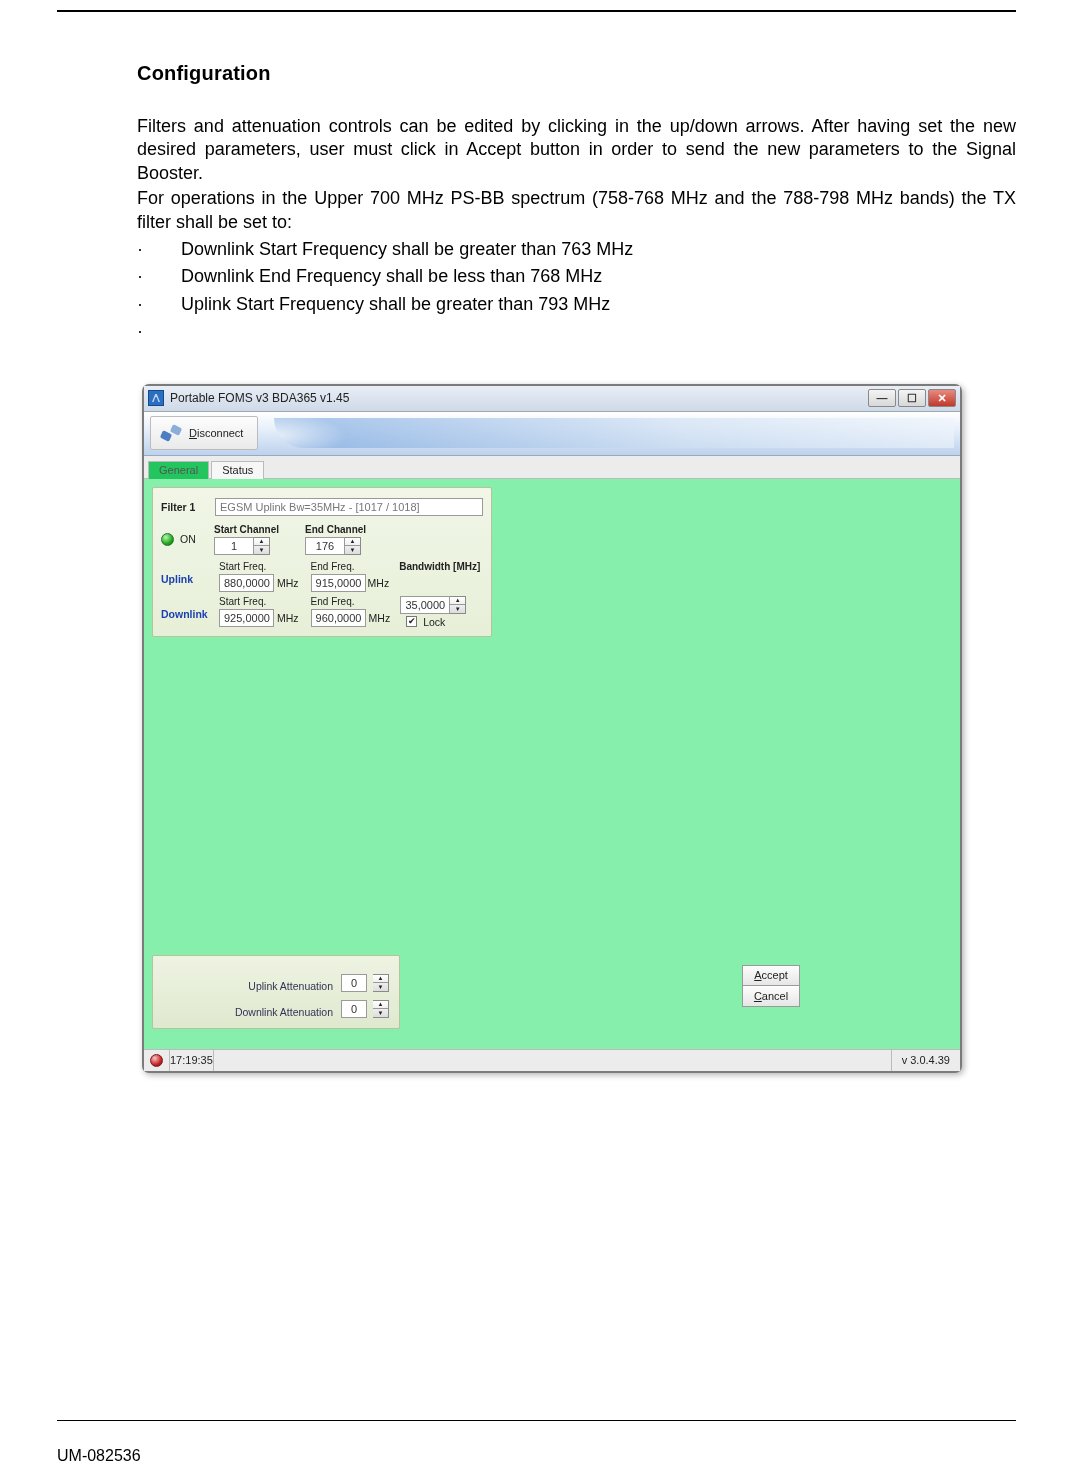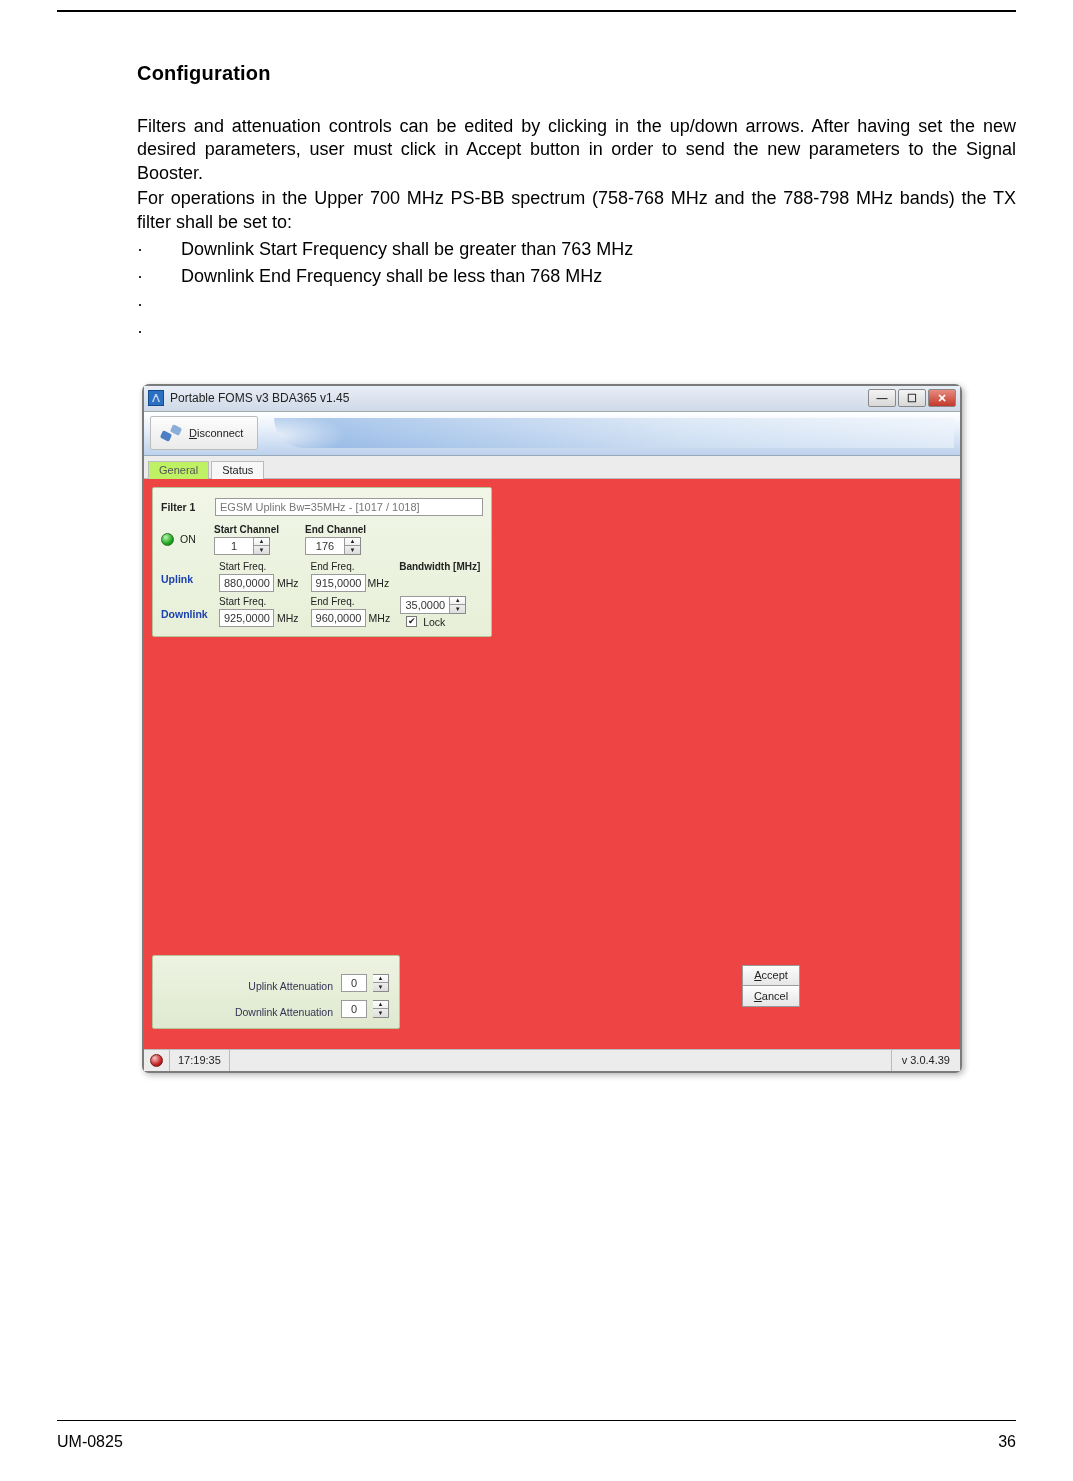--- a/index.html
+++ b/index.html
@@ -17,21 +17,21 @@
     min-height: 1481px;
   }
   .hr-top { border: none; border-top: 2px solid #000; margin: 0 0 50px 0; }
   .hr-bot { border: none; border-top: 1px solid #000; margin: 0; position: absolute; left: 50px; right: 50px; bottom: 60px; }
   h2 { font-size: 20px; margin: 10px 0 30px 80px; font-weight: 900; letter-spacing: .2px; }
   .body-text { font-size: 18px; line-height: 1.3; margin: 0 0 2px 80px; text-align: justify;}
   .body-text.just { text-align: justify; }
   .bullets { margin: 0 0 0 80px; font-size: 18px; }
   .bullets .row { display: flex; gap: 36px; line-height: 1.3; }
   .bullets .dot { width: 8px; }
-  .footer { position: absolute; bottom: 30px; left: 50px; right: 50px; display: flex; justify-content: space-between; font-size: 16px; }
+  .footer { position: absolute; bottom: 16px; left: 50px; right: 50px; display: flex; justify-content: flex-start; font-size: 16px; }
 
   
   .win {
     width: 820px;
     margin: 40px 0 0 85px;
     border: 2px solid #7b7b7b;
     border-radius: 7px;
     box-shadow: 2px 2px 6px rgba(0,0,0,.3);
     font-family: Tahoma, "Segoe UI", sans-serif;
     font-size: 11px;
@@ -112,25 +112,25 @@
   }
   .tab {
     padding: 2px 10px 3px 10px;
     border:1px solid #bbb;
     background:#f0f0f0;
     border-bottom:none;
     font-size:11px;
     position:relative;
     top:1px;
   }
-  .tab.inactive { background:#bef264; color:#555; }
+  .tab.inactive { background:#22c55e; color:#555; }
   .tab.active { background:#f7f7f7; }
 
   .content {
-    background:#ef4444;
+    background:#86efac;
     padding: 8px;
     min-height: 570px;
     position: relative;
   }
   .filter-box {
     width: 340px;
     border:1px solid #b5c49a;
     background: linear-gradient(#f1f6e7,#e7efd8);
     padding: 6px 8px 8px 8px;
     border-radius: 2px;
@@ -191,21 +191,21 @@
     font-size:11px;
   }
   .status-led{
     width:13px;height:13px;border-radius:50%;
     background: radial-gradient(circle at 35% 30%, #f8c5c5,#c62424 60%, #7a0b0b);
     border:1px solid #7a1a1a;
     margin: 0 6px;
   }
   .status-cell{
     border-left:1px solid #bbb; height:100%;
-    display:flex;align-items:center; padding:0 8px;
+    display:flex;align-items:center; padding:0 0;
   }
   .status-spacer{flex:1; border-left:1px solid #bbb; height:100%;}
   .status-ver{border-left:1px solid #bbb; padding:0 10px; height:100%; display:flex; align-items:center;}
 
   .cb{width:11px;height:11px;border:1px solid #777;background:#fff;display:inline-flex;align-items:center;justify-content:center;font-size:9px;line-height:1;}
 </style>
 </head>
 <body>
 
 <div class="page">
@@ -220,20 +220,21 @@
     <div class="row">
         <span class="dot">·</span>
         <span>Downlink Start Frequency shall be greater than 763 MHz</span>
       </div>
     <div class="row">
         <span class="dot">·</span>
         <span>Downlink End Frequency shall be less than 768 MHz</span>
       </div>
     <div class="row">
         <span class="dot">·</span>
+        <span>Uplink Start Frequency shall be greater than 793 MHz</span>
       </div>
     <div class="row">
         <span class="dot">·</span>
       </div>
   </div>
 
   <div class="win">
     <div class="titlebar">
       <span class="app-icon"></span>
       <span class="title">Portable FOMS v3  BDA365 v1.45</span>

